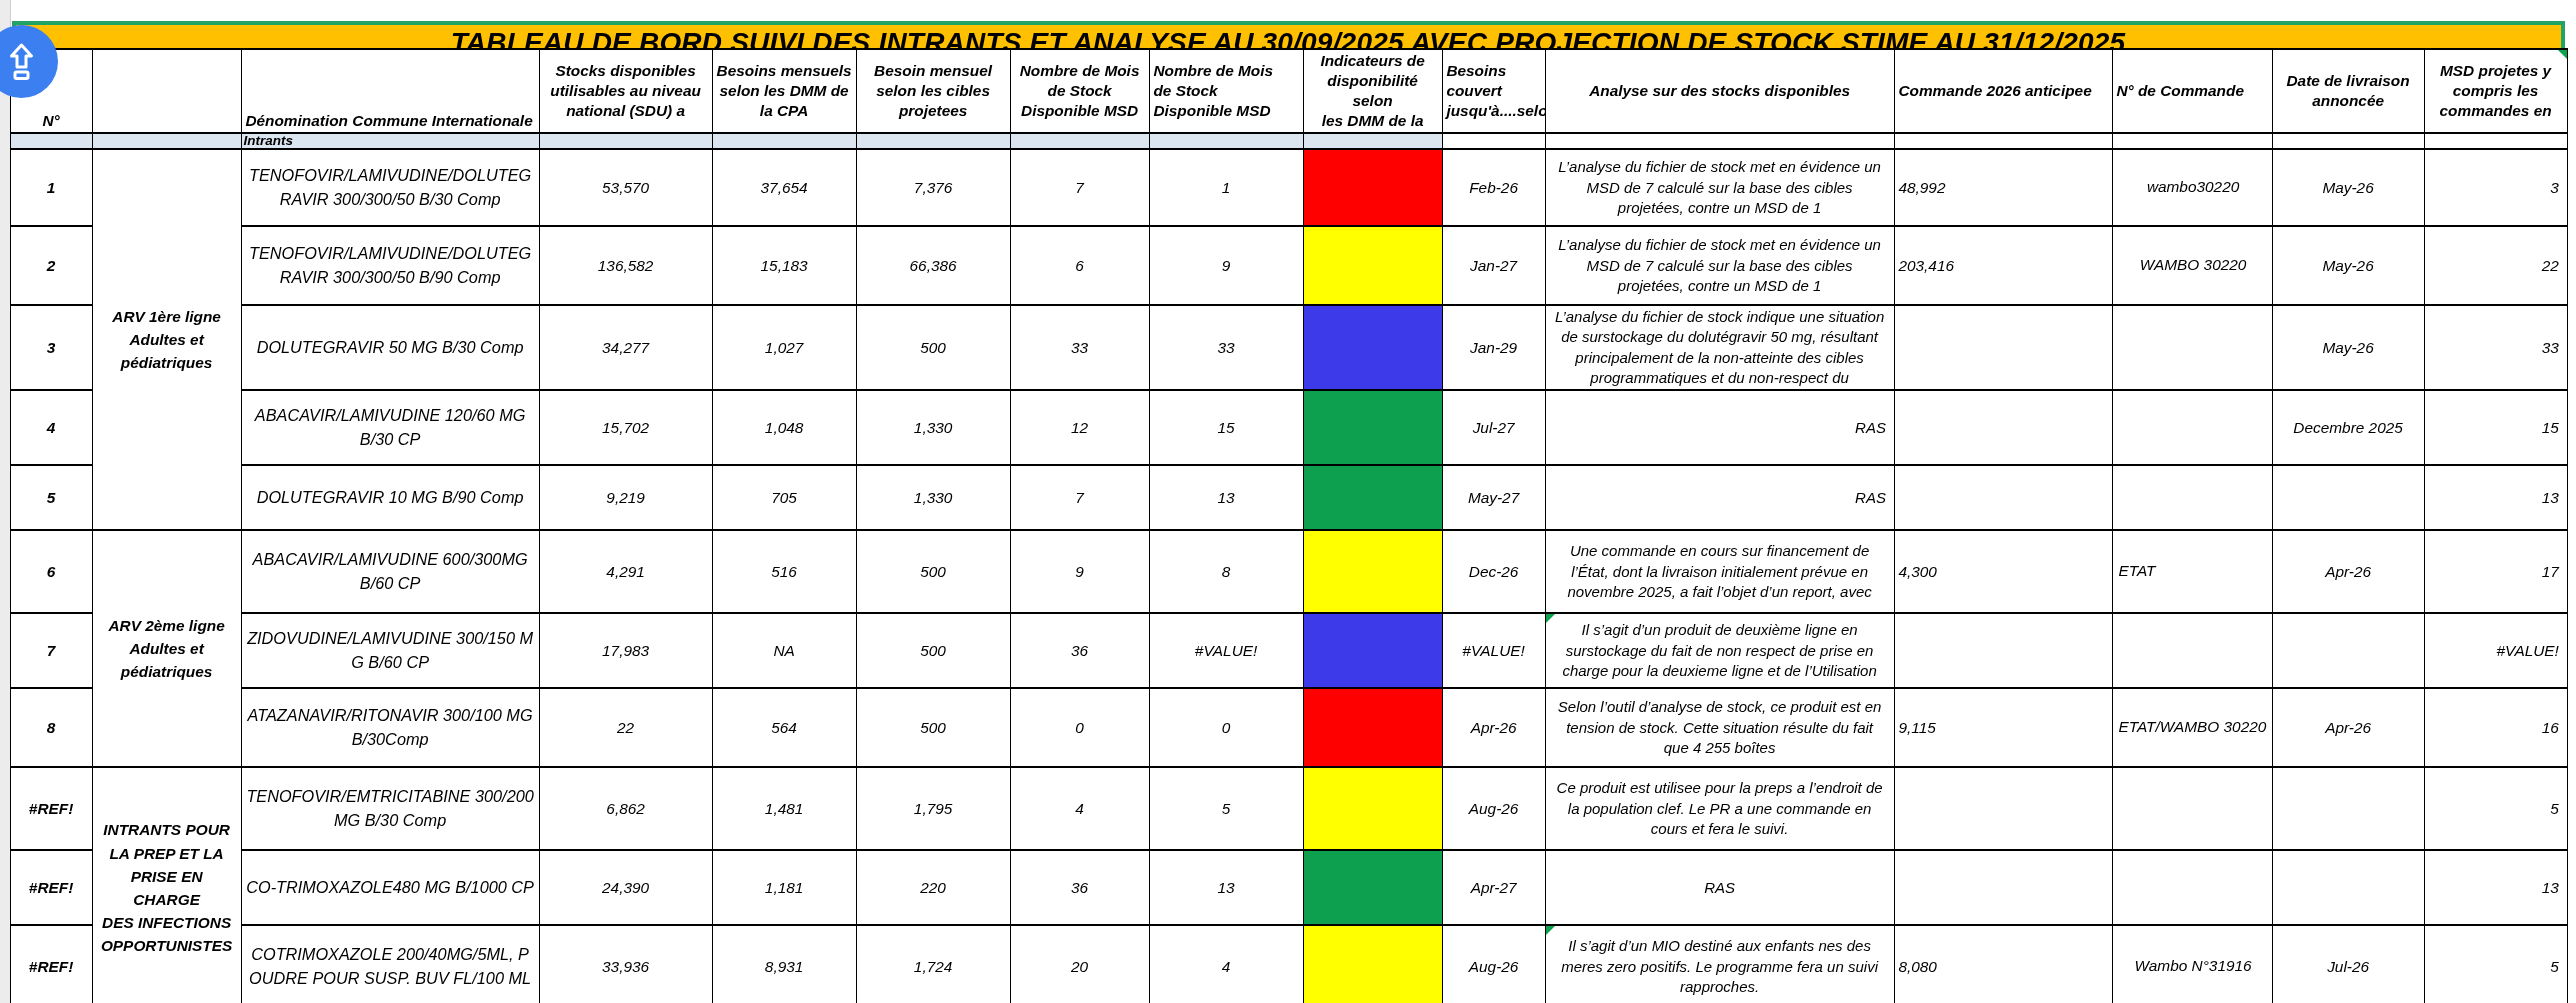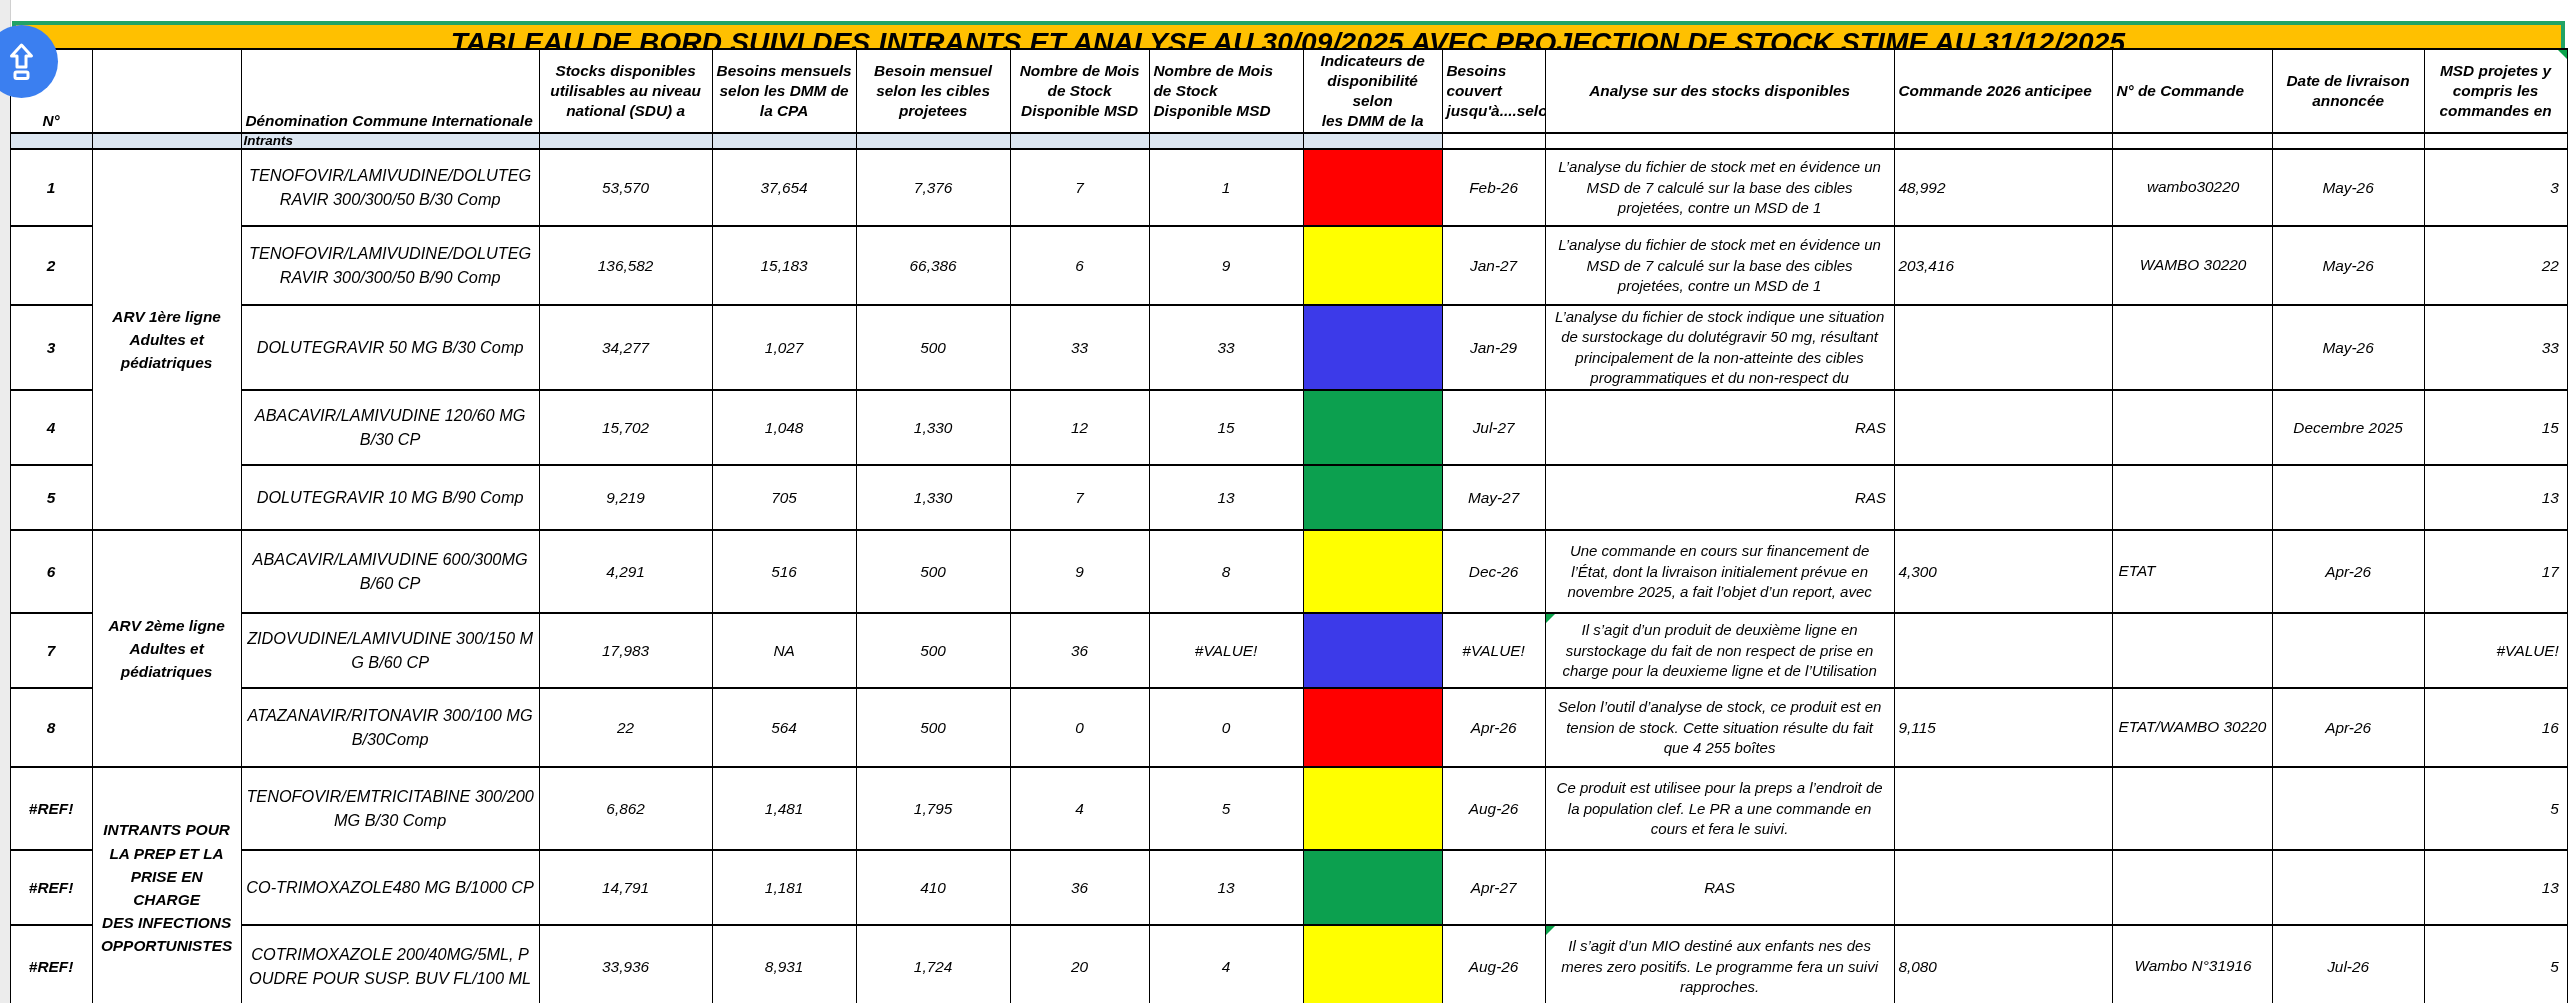--- a/index.html
+++ b/index.html
@@ -309,23 +309,23 @@
           <div class="clip" style="height: 75px;">Ce produit est utilisee pour la preps a l’endroit de la population clef. Le PR a une commande en cours et fera le suivi.</div>
         </td>
         <td class="c-commande"></td>
         <td class="c-ncmd"></td>
         <td class="c-livr"></td>
         <td class="c-msdp">5</td>
       </tr>
       <tr style="height: 75px;">
         <td class="c-num">#REF!</td>
         <td class="c-denom">CO-TRIMOXAZOLE480 MG B/1000 CP</td>
-        <td class="c-mid">14,791</td>
+        <td class="c-mid">24,390</td>
         <td class="c-mid">1,181</td>
-        <td class="c-mid">410</td>
+        <td class="c-mid">220</td>
         <td class="c-mid">36</td>
         <td class="c-mid">13</td>
         <td class="c-mid" style="background: rgb(12, 160, 79);"></td>
         <td class="c-couvert">Apr-27</td>
         <td class="c-analyse">
           <div class="clip" style="height: 67px;">RAS</div>
         </td>
         <td class="c-commande"></td>
         <td class="c-ncmd"></td>
         <td class="c-livr"></td>

